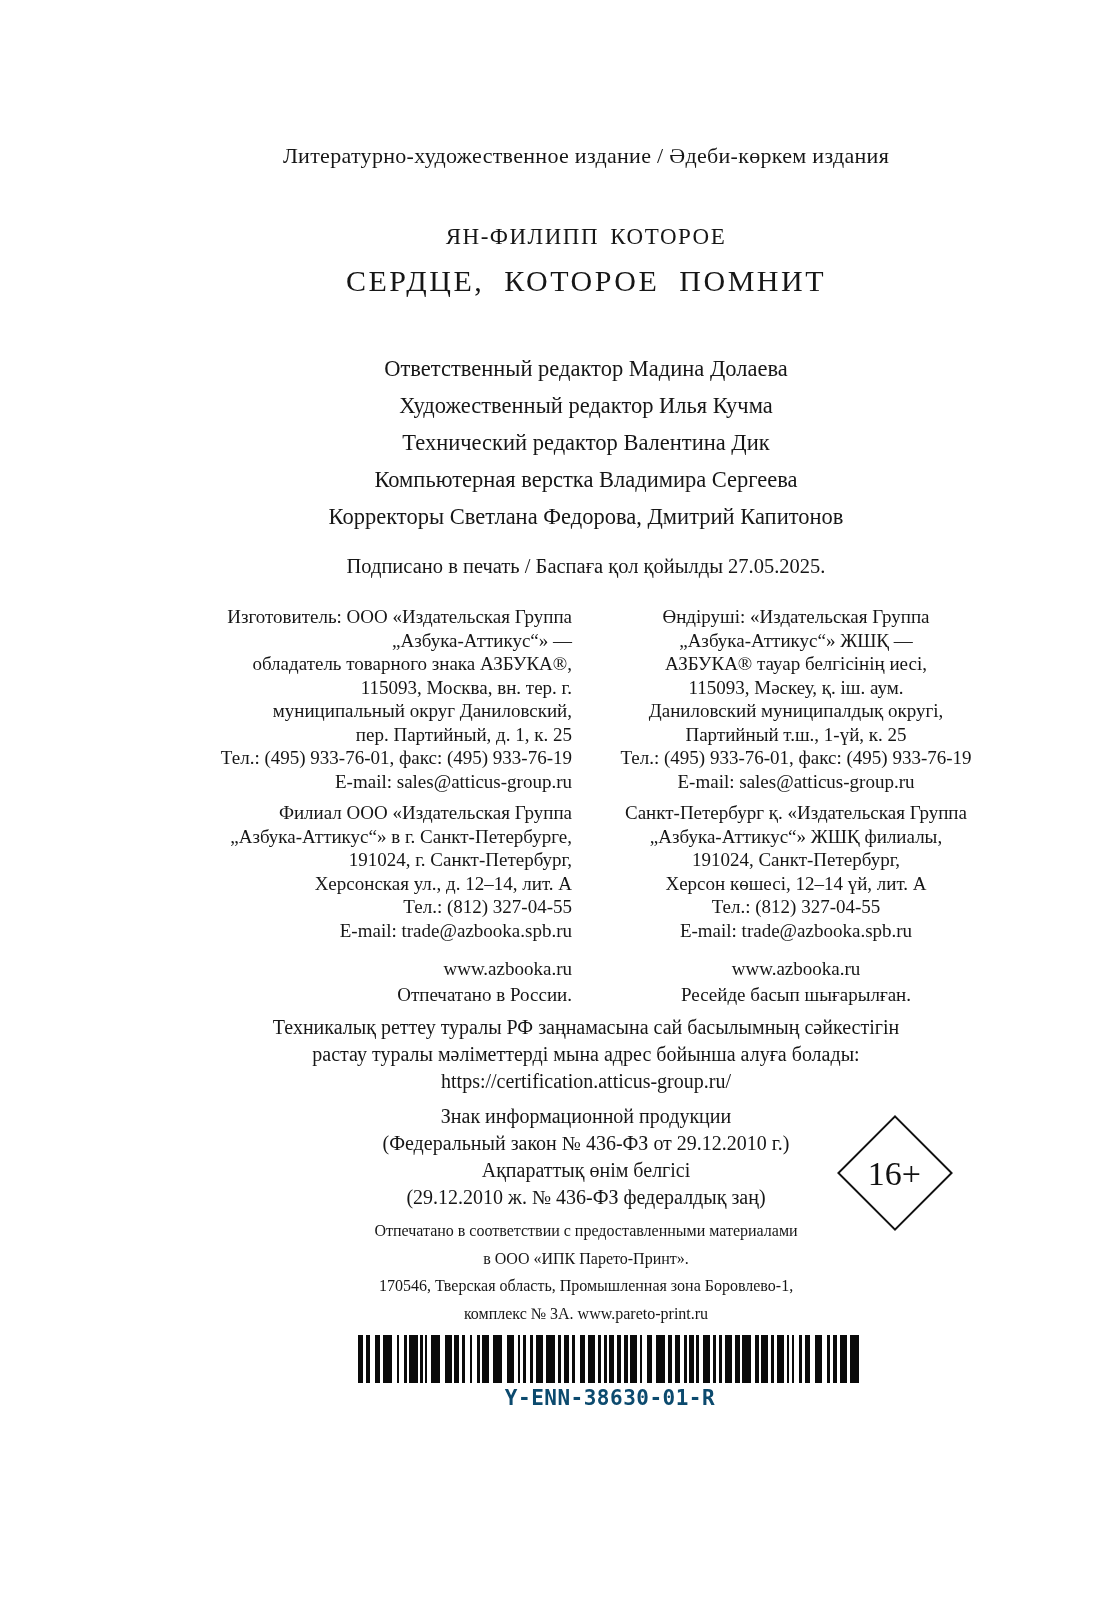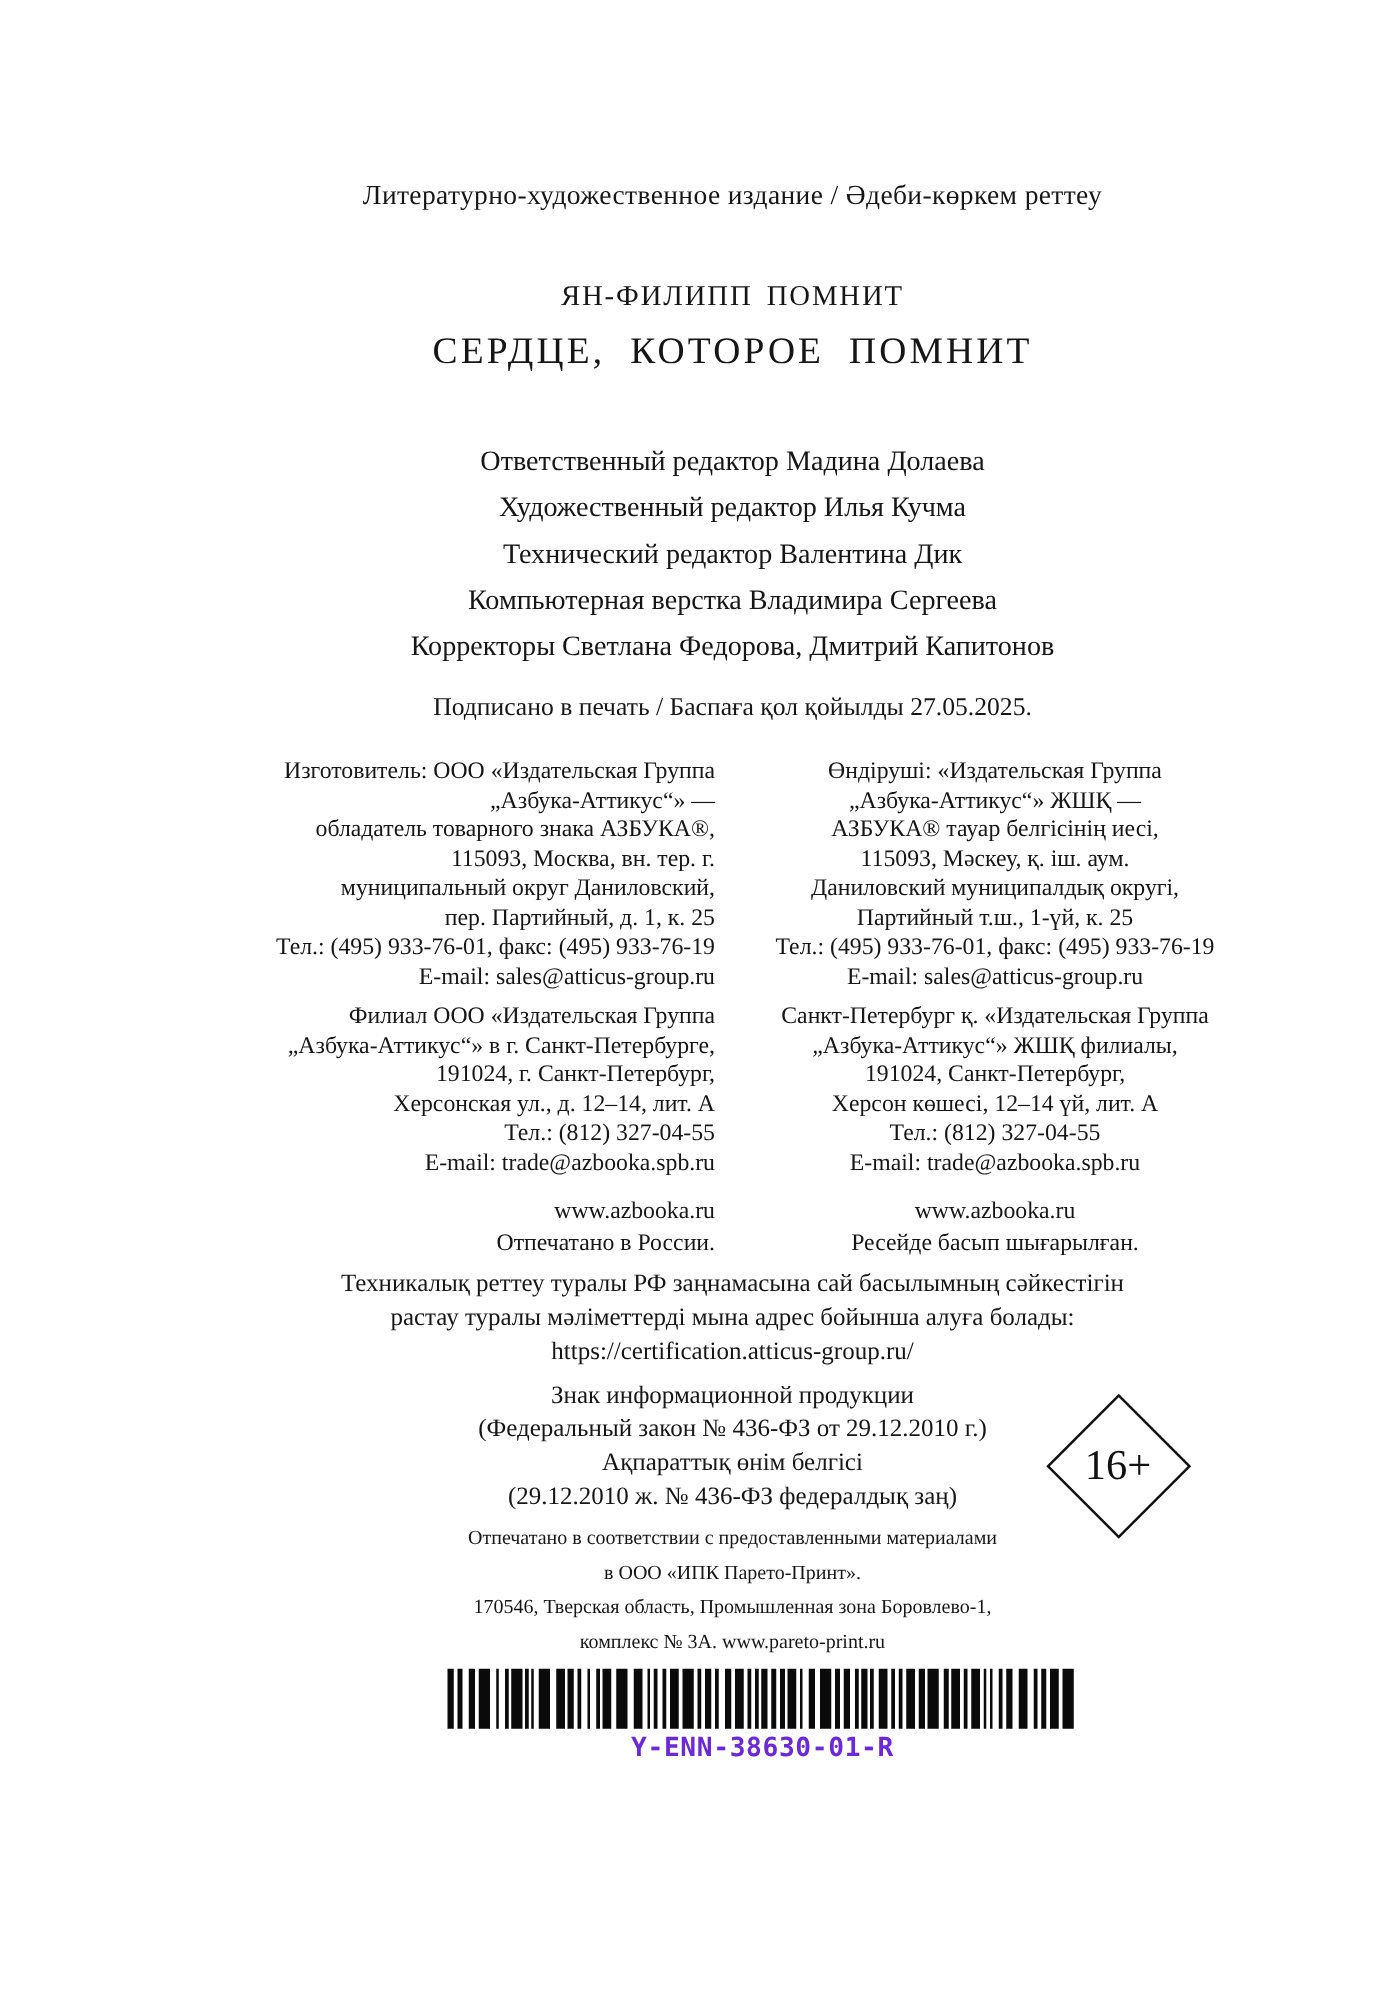--- a/index.html
+++ b/index.html
@@ -124,31 +124,31 @@
     height: 48px;
     background: #0a0a0a;
   }
   .barcode-label {
     margin-top: 3px;
     text-align: center;
     font-family: "DejaVu Sans Mono", "Liberation Mono", monospace;
     font-weight: bold;
     font-size: 21px;
     letter-spacing: 0.5px;
-    color: #6d28d9;
+    color: #0c4a6e;
   }
 </style>
 </head>
 <body>
 
 <div class="content">
 
-  <div class="edition-line center">Литературно-художественное издание / Әдеби-көркем реттеу</div>
-
-  <div class="author center">ЯН-ФИЛИПП ПОМНИТ</div>
+  <div class="edition-line center">Литературно-художественное издание / Әдеби-көркем издания</div>
+
+  <div class="author center">ЯН-ФИЛИПП КОТОРОЕ</div>
 
   <div class="book-title center">СЕРДЦЕ, КОТОРОЕ ПОМНИТ</div>
 
   <div class="credits center multiline">Ответственный редактор Мадина Долаева
 Художественный редактор Илья Кучма
 Технический редактор Валентина Дик
 Компьютерная верстка Владимира Сергеева
 Корректоры Светлана Федорова, Дмитрий Капитонов</div>
 
   <div class="imprint center">

